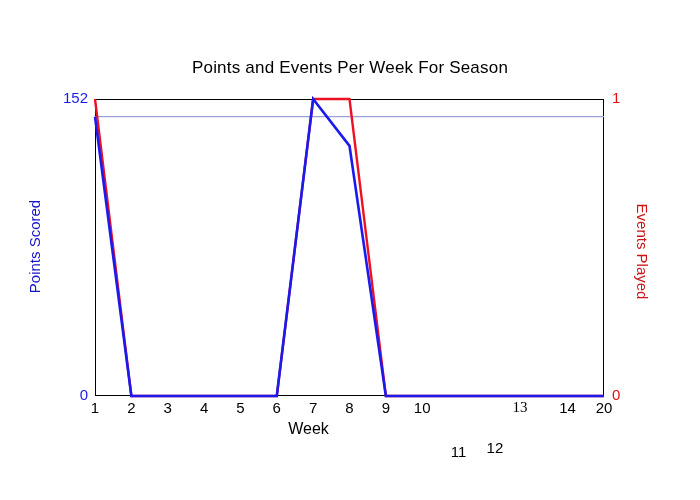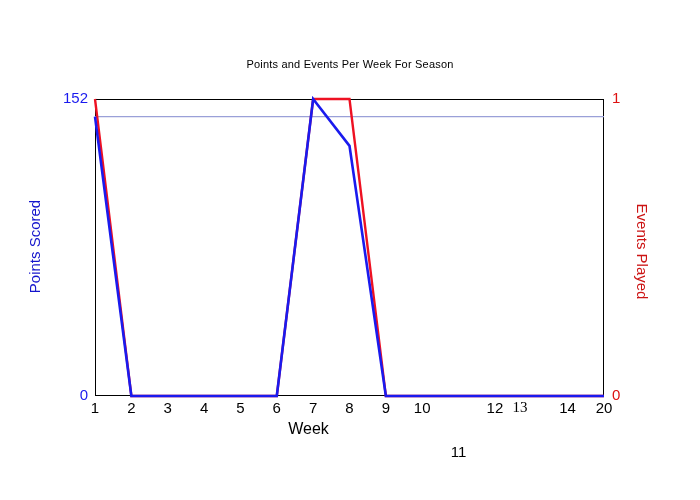--- a/index.html
+++ b/index.html
@@ -22,21 +22,21 @@
     width: 700px;
     height: 500px;
   }
 
   #chart-title {
     position: absolute;
     left: 0;
     top: 58px;
     width: 700px;
     text-align: center;
-    font-size: 11px;
+    font-size: 17px;
     color: #000000;
     letter-spacing: 0.2px;
     white-space: nowrap;
   }
 
   
   #plot-frame {
     position: absolute;
     left: 95px;
     top: 99px;
@@ -165,19 +165,19 @@
       <div class="x-tick" style="left: 36.36px;">2</div>
       <div class="x-tick" style="left: 72.71px;">3</div>
       <div class="x-tick" style="left: 109.07px;">4</div>
       <div class="x-tick" style="left: 145.43px;">5</div>
       <div class="x-tick" style="left: 181.79px;">6</div>
       <div class="x-tick" style="left: 218.14px;">7</div>
       <div class="x-tick" style="left: 254.5px;">8</div>
       <div class="x-tick" style="left: 290.86px;">9</div>
       <div class="x-tick" style="left: 327.21px; text-align: center;">10</div>
       <div class="x-tick" style="left: 363.57px; margin-top: 44px;">11</div>
-      <div class="x-tick" style="left: 399.93px;">12</div>
+      <div class="x-tick" style="left: 399.93px; margin-top: 40px;">12</div>
       <div class="x-tick" style="left: 425px; font-family: Liberation Serif, serif;">13</div>
       <div class="x-tick" style="left: 472.64px;">14</div>
       <div class="x-tick" style="left: 509px;">20</div>
     </div>
 
 </div>
 
 </body></html>

